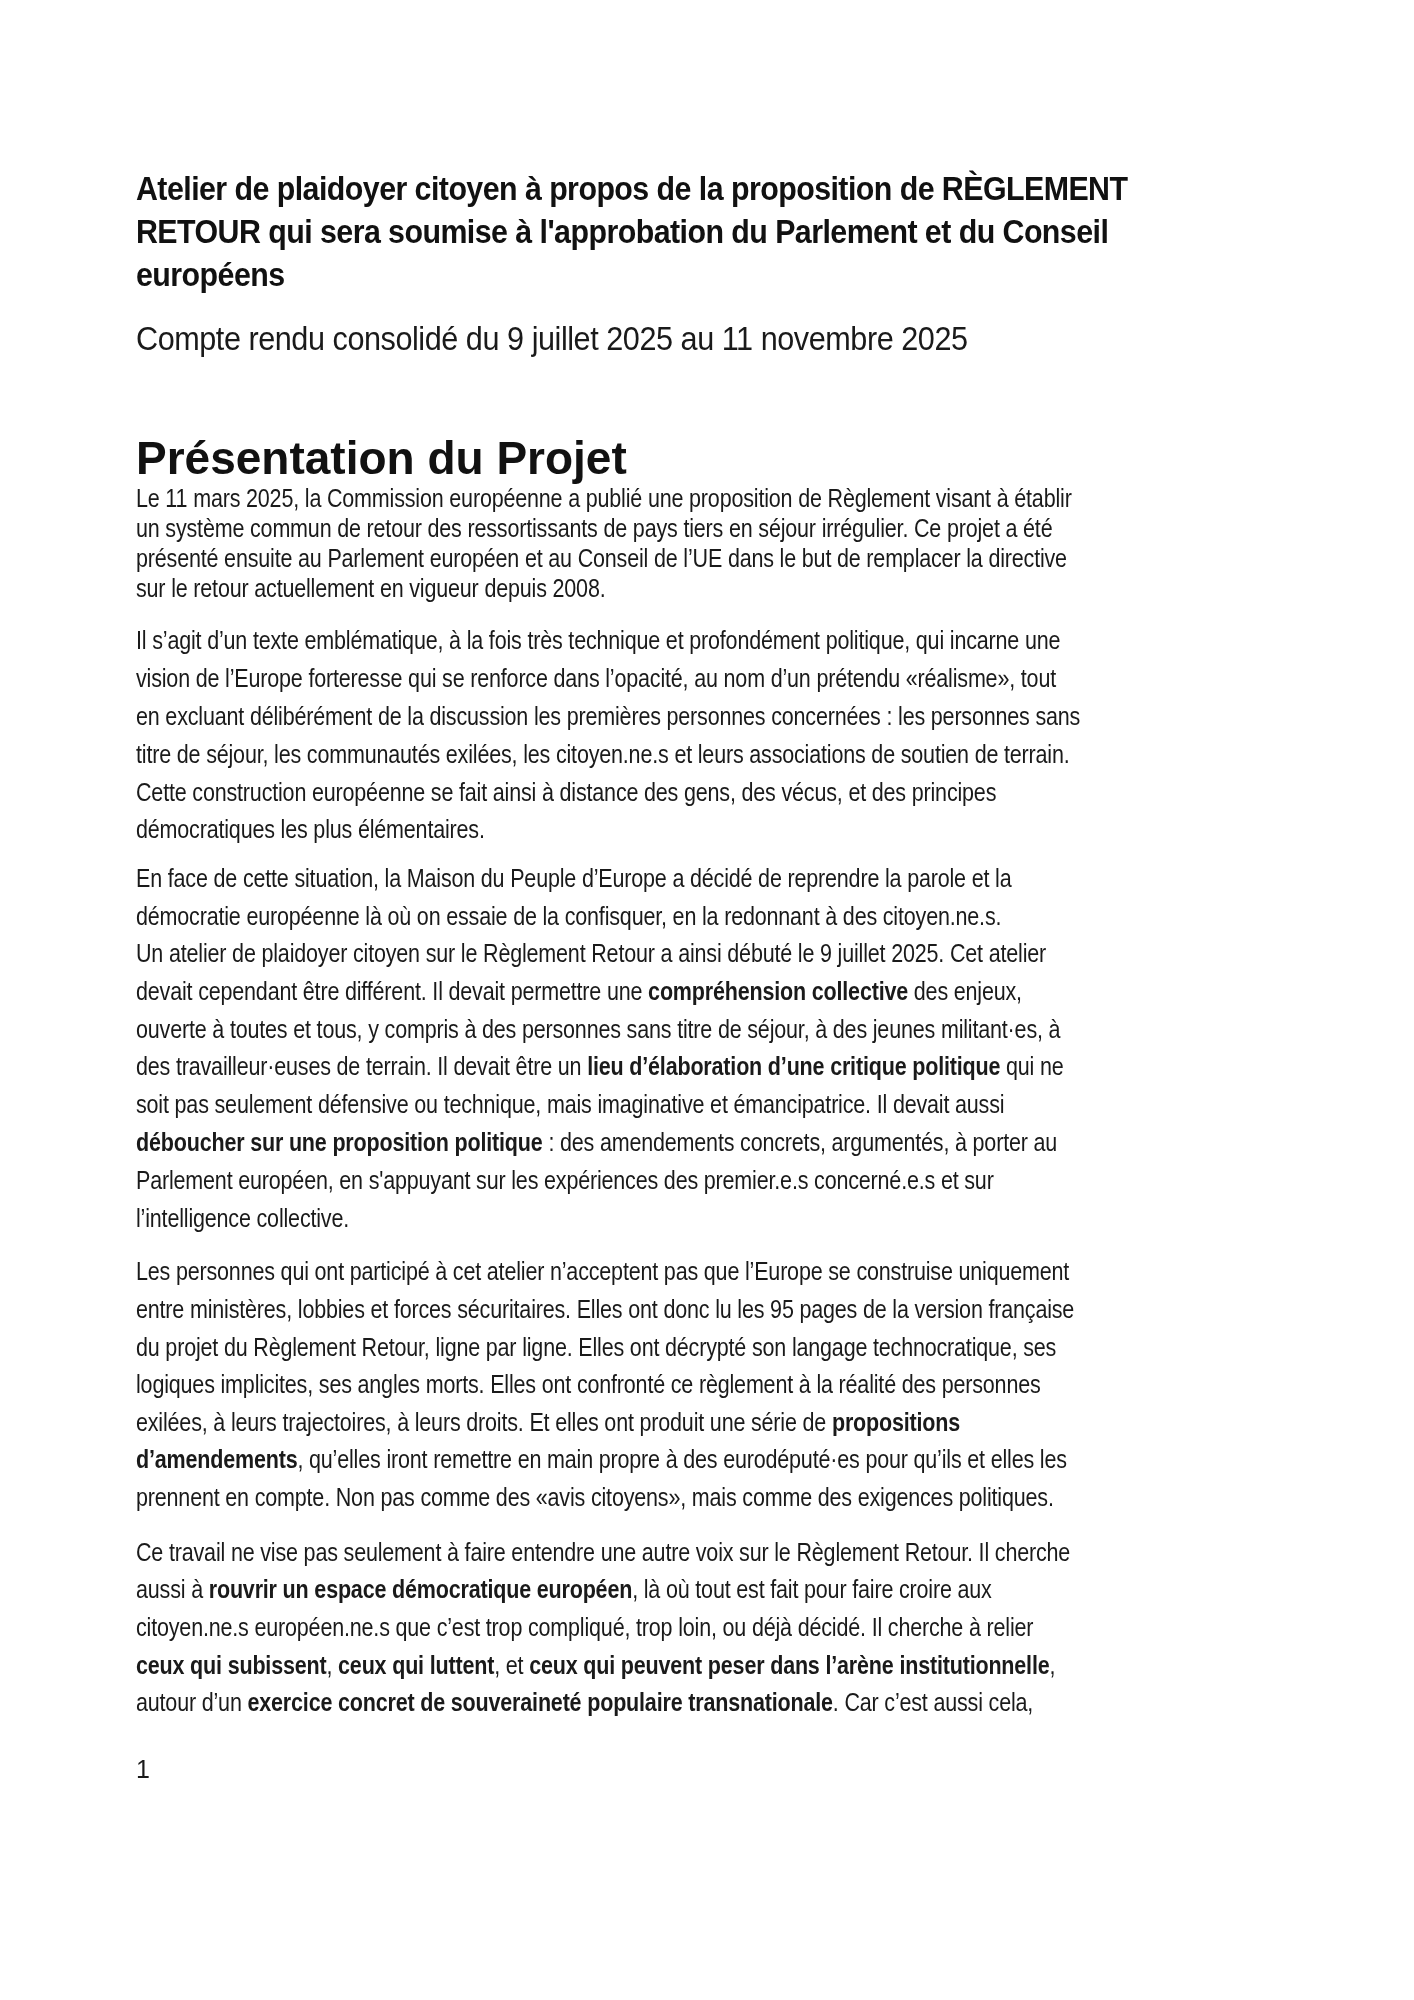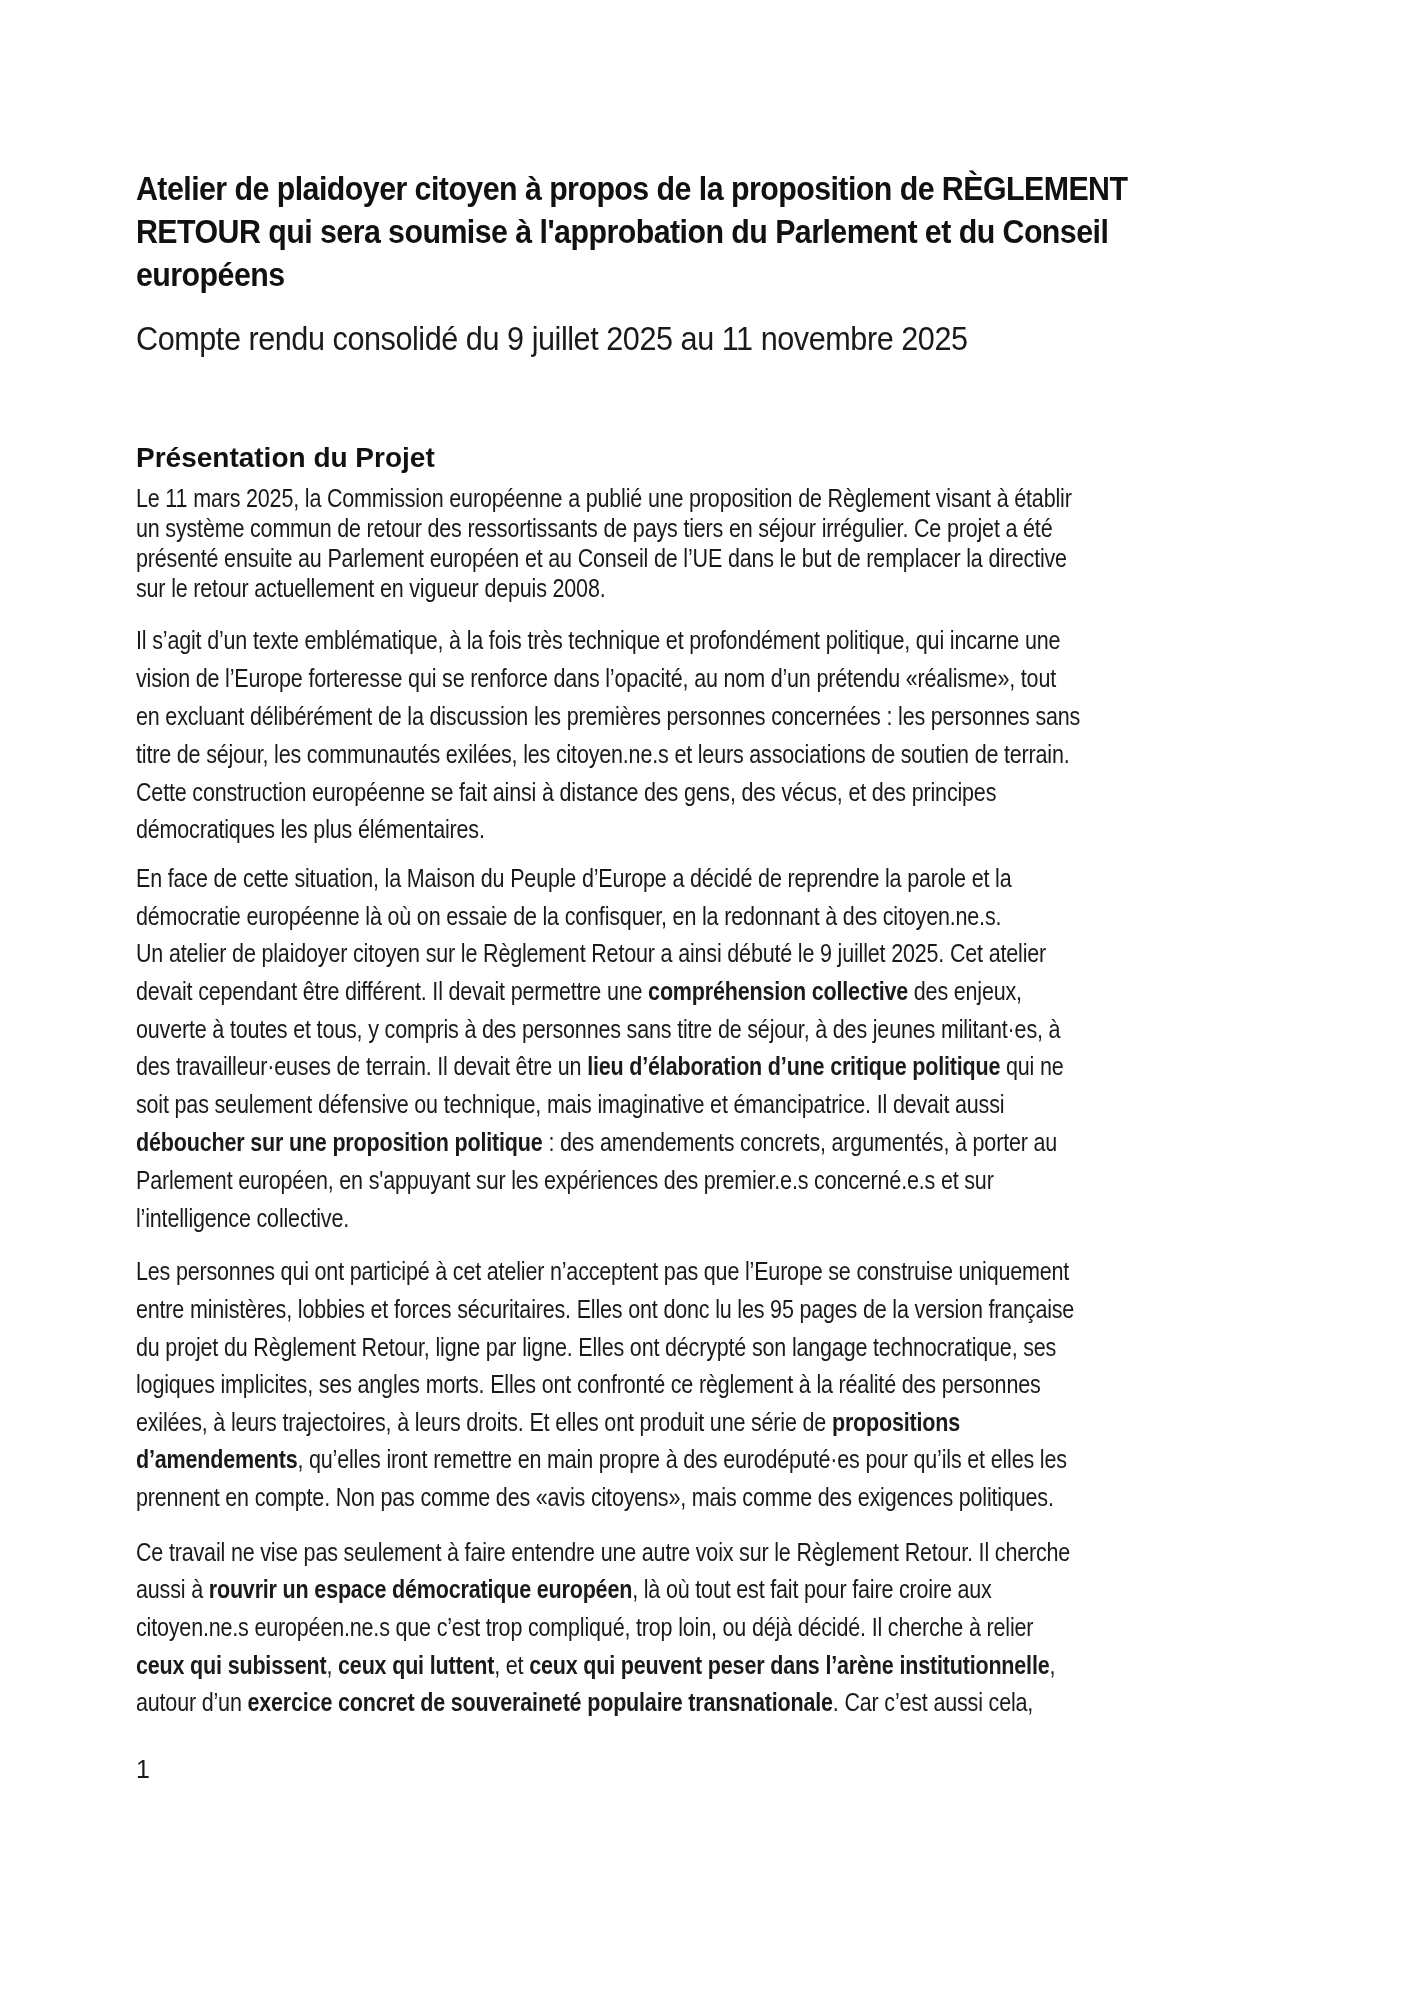--- a/index.html
+++ b/index.html
@@ -51,21 +51,21 @@
       color: #1a1a1a;
       white-space: nowrap;
       font-weight: normal;
     }
     .section-heading {
       position: absolute;
       top: 437px;
       left: 0;
       font-family: "Liberation Sans", sans-serif;
       font-weight: bold;
-      font-size: 28px;
+      font-size: 46px;
       line-height: 42px;
       margin: 0;
       color: #111;
       white-space: nowrap;
     }
     .body-text {
       font-family: "Liberation Sans", sans-serif;
       font-size: 25px;
       color: #1a1a1a;
       transform: scaleX(0.86);

